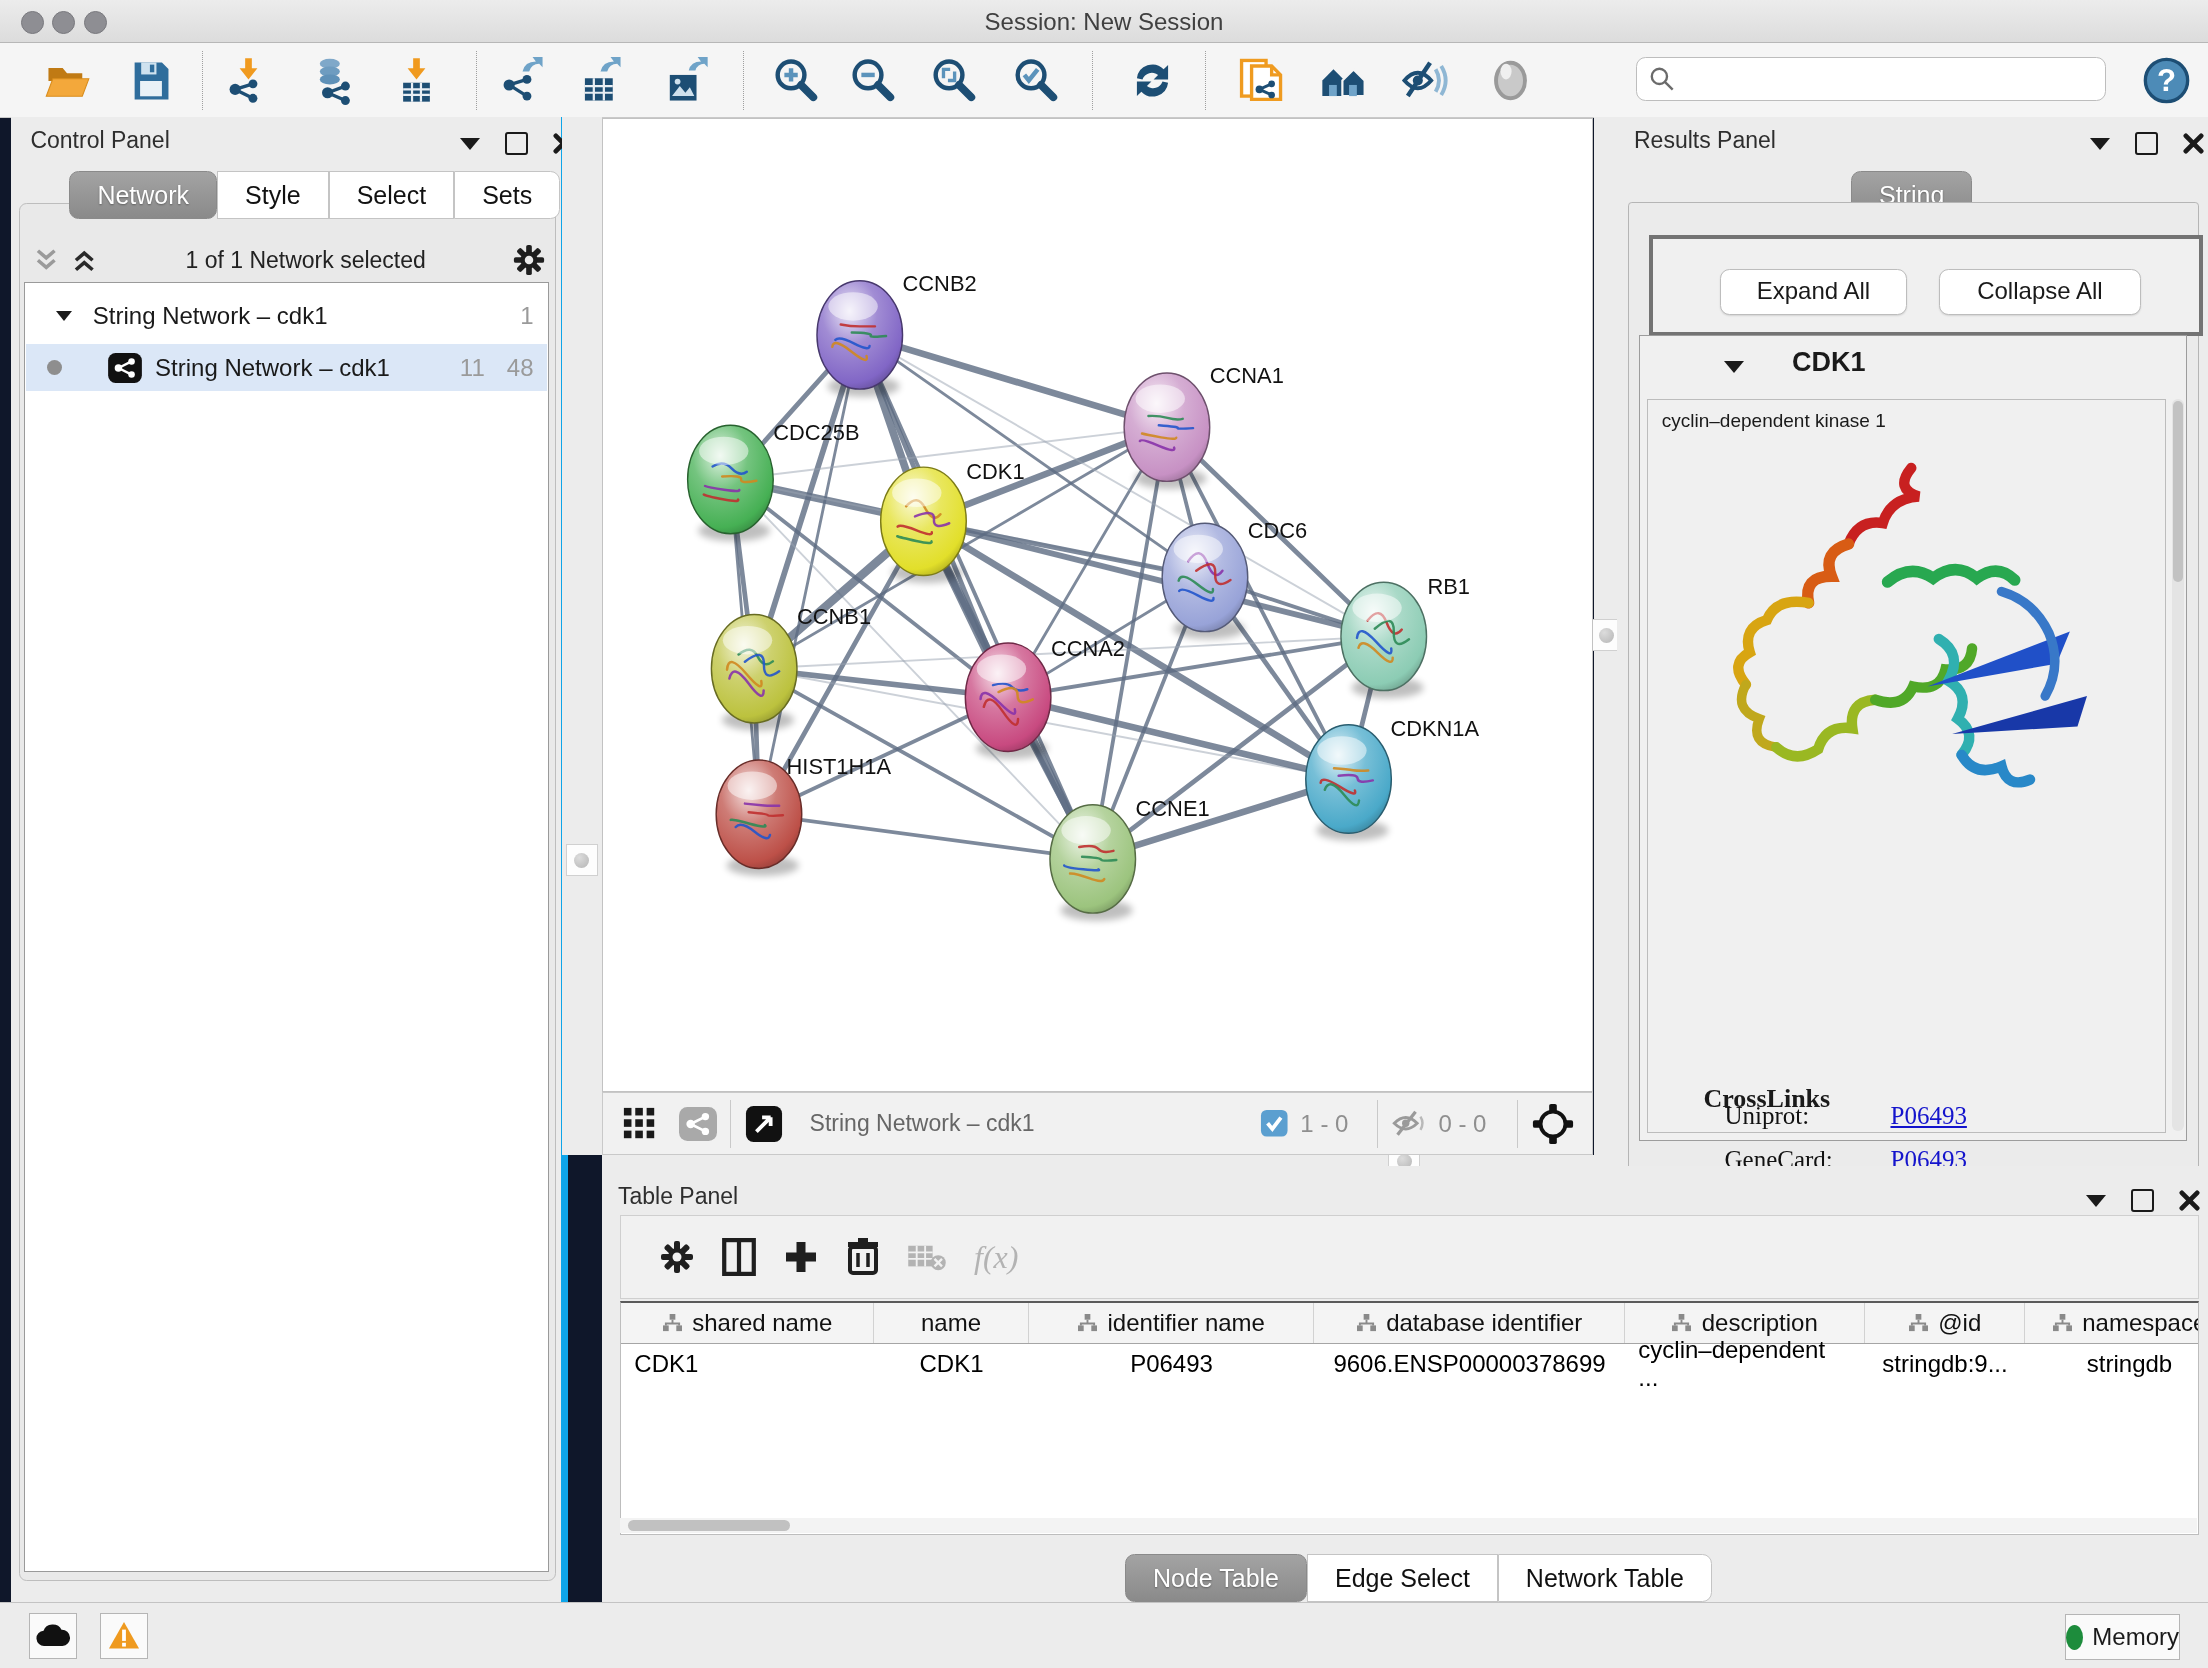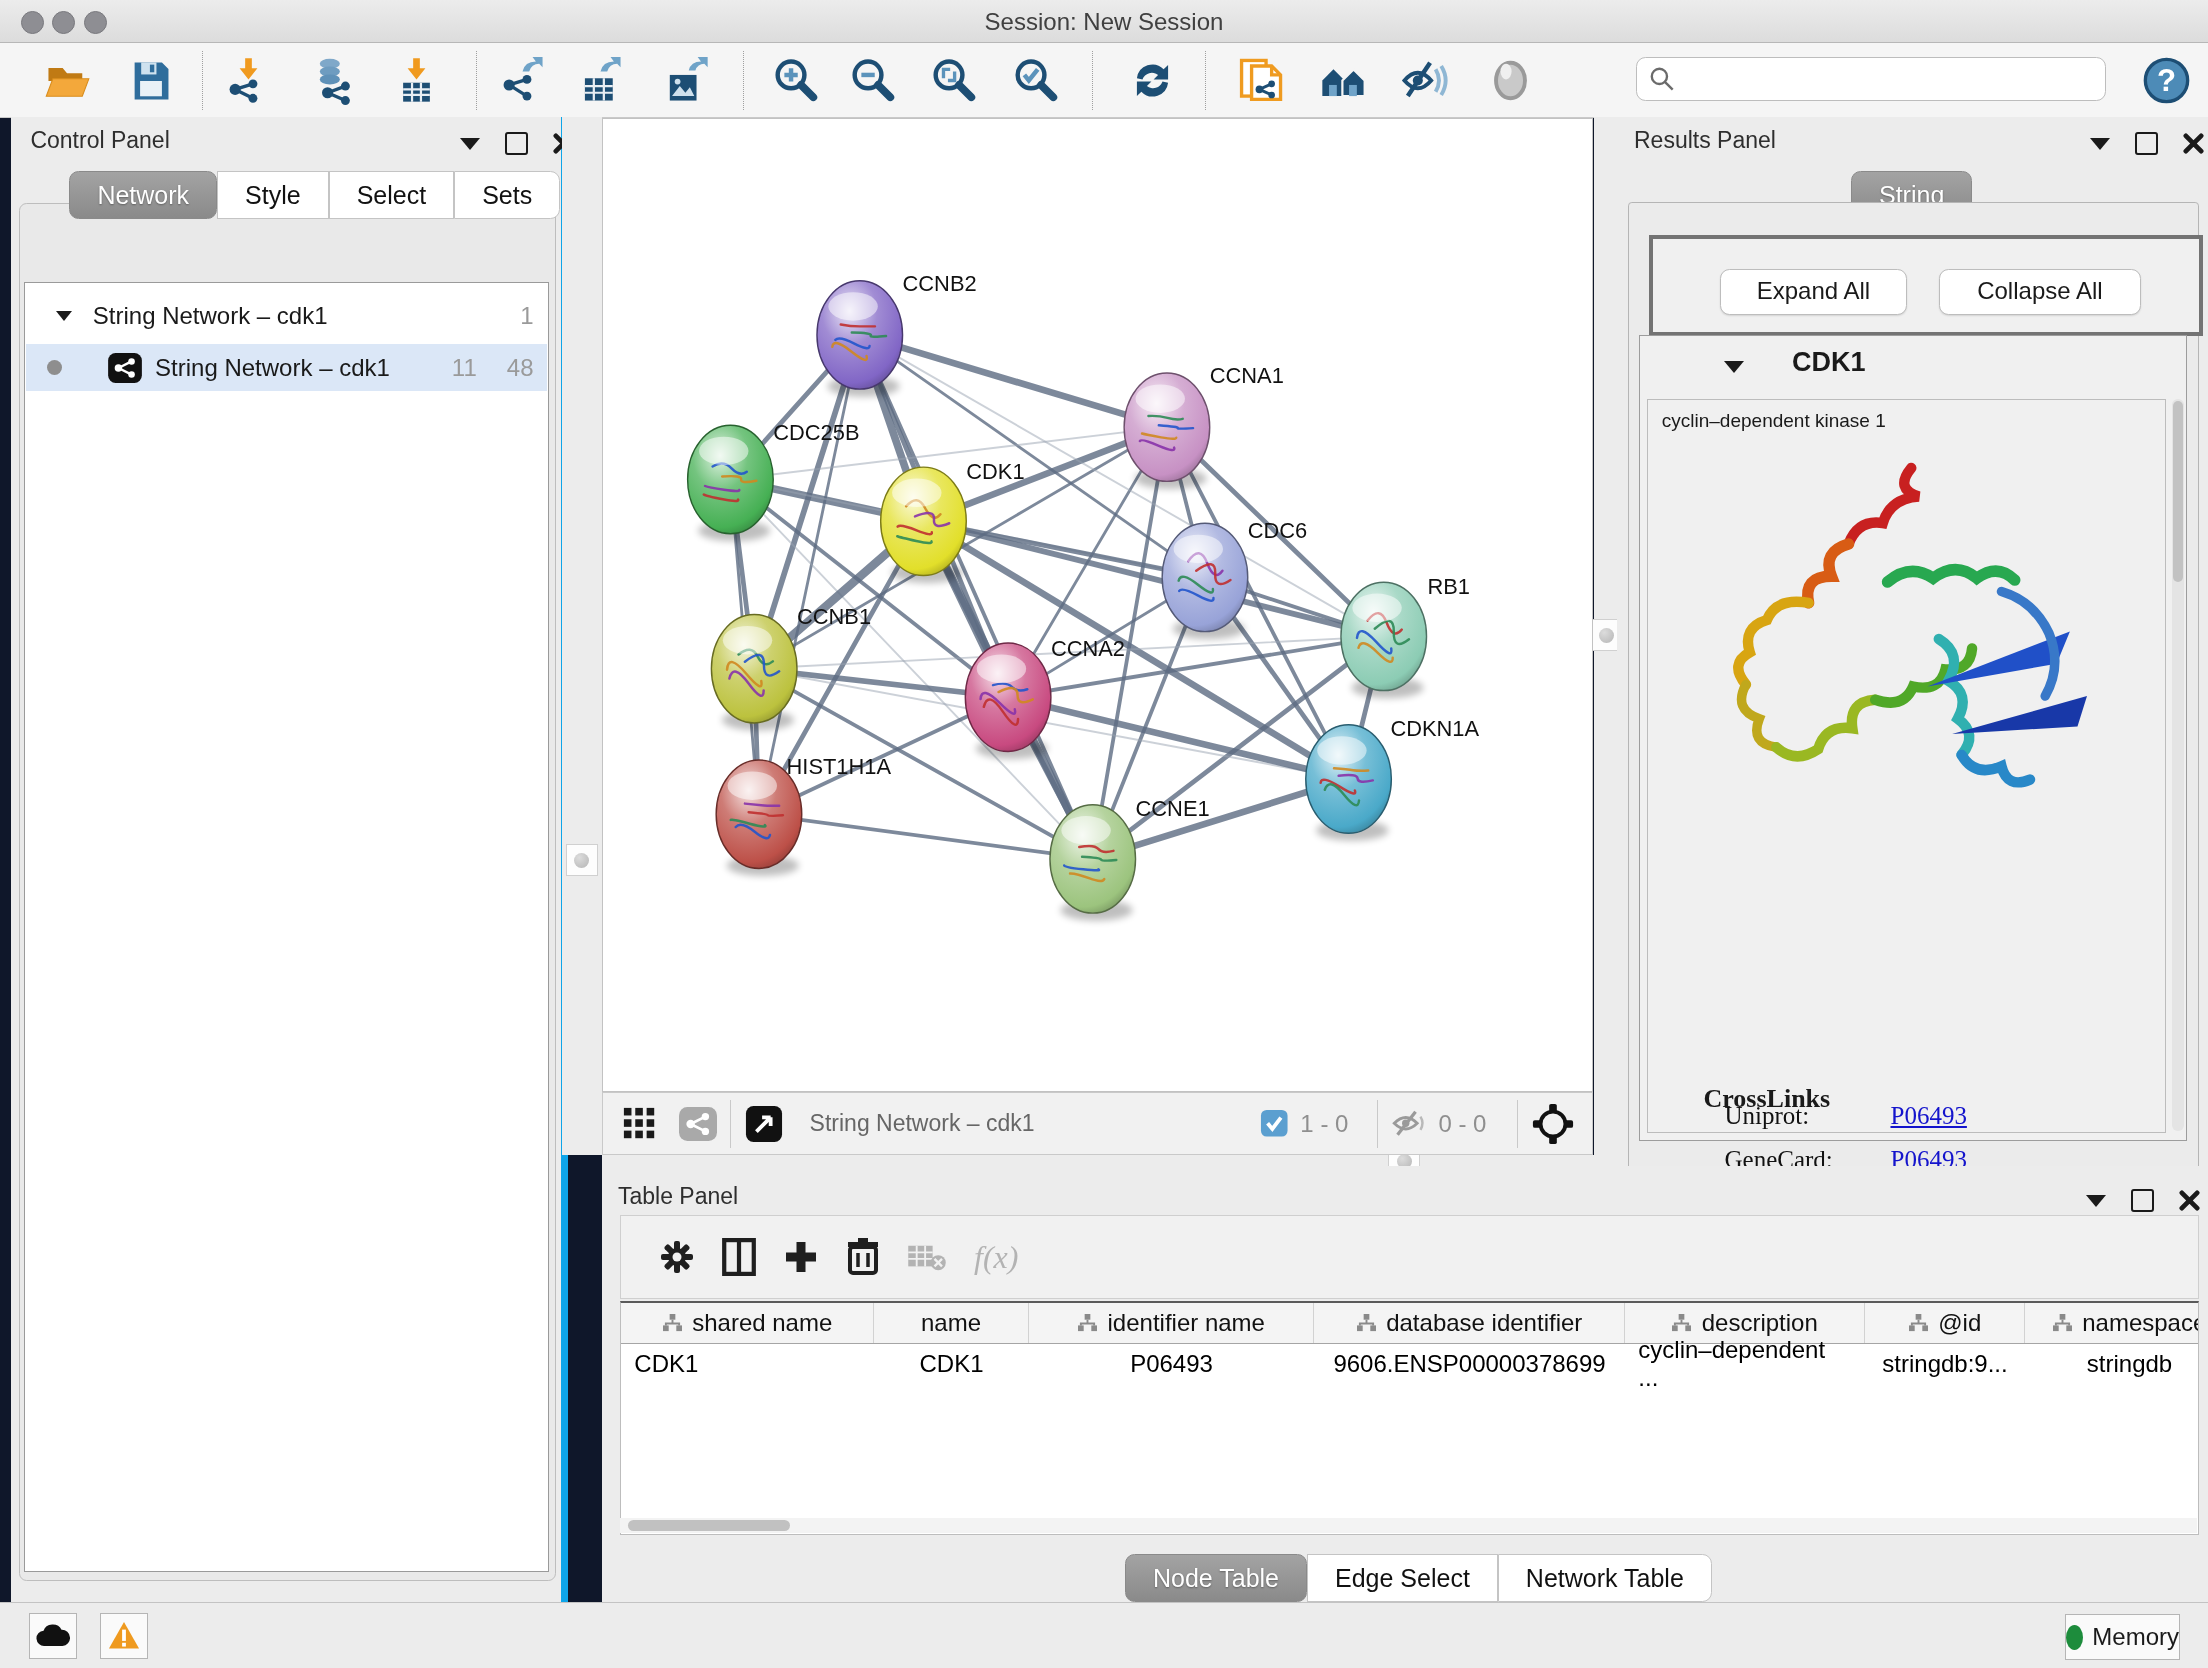--- a/index.html
+++ b/index.html
@@ -276,38 +276,57 @@
         <path d="M3 3 L19 19 M19 3 L3 19" stroke="#1a1a1a" stroke-width="5" stroke-linecap="round"></path>
         </svg>
     </div>
     <div id="cp-groupbox"></div>
     <div id="cp-tabs">
       <div class="tab sel">Network</div>
       <div class="tab">Style</div>
       <div class="tab">Select</div>
       <div class="tab last">Sets</div>
     </div>
+    <div id="cp-status">
+      <svg width="28.5" height="28.5" viewBox="0 0 24 24" style="margin-left:21px">
+        <path d="M5 4 l7 6 7 -6 M5 12 l7 6 7 -6" stroke="#9a9a9a" stroke-width="3" fill="none"></path>
+        </svg>
+      <svg width="28.5" height="28.5" viewBox="0 0 24 24" style="margin-left:9.5px">
+        <path d="M5 20 l7 -6 7 6 M5 12 l7 -6 7 6" stroke="#2a2a2a" stroke-width="3" fill="none"></path>
+        </svg>
+      <div style="flex:1;text-align:center;font-size:23px;color:#222">1 of 1 Network selected</div>
+      <svg width="34" height="34" viewBox="0 0 36 36" style="margin-right:15px">
+        <g fill="#1f1f1f">
+          <rect x="15" y="2" width="6" height="32" rx="2"></rect>
+          <rect x="15" y="2" width="6" height="32" rx="2" transform="rotate(45 18 18)"></rect>
+          <rect x="15" y="2" width="6" height="32" rx="2" transform="rotate(90 18 18)"></rect>
+          <rect x="15" y="2" width="6" height="32" rx="2" transform="rotate(135 18 18)"></rect>
+          <circle cx="18" cy="18" r="9"></circle>
+            <circle cx="18" cy="18" r="4.5" fill="#ececec"></circle>
+        </g>
+        </svg>
+    </div>
     <div id="cp-treebox">
       <div class="tree-row" style="top:9.5px">
         <span class="tri-down" style="margin-left:30px;border-left-width:8.6px;border-right-width:8.6px;border-top-width:10.5px"></span>
         <span style="margin-left:21px">String Network – cdk1</span>
         <span class="cnt" style="margin-left:auto;margin-right:13.3px">1</span>
       </div>
       <div class="tree-row" style="top:61px;background:#dbe7f7">
         <span style="width:15px;height:15px;border-radius:50%;background:#8e8e8e;margin-left:21px"></span>
         <svg width="34" height="30" viewBox="0 0 36 32" style="margin-left:46px">
           <rect x="0" y="0" width="36" height="32" rx="8" fill="#111"></rect>
           <circle cx="11" cy="16" r="4" fill="#fff"></circle>
             <circle cx="25" cy="9" r="3.5" fill="#fff"></circle>
           <circle cx="25" cy="23" r="3.5" fill="#fff"></circle>
           <path d="M11 16 L25 9 M11 16 L25 23" stroke="#fff" stroke-width="2.6"></path>
         </svg>
         <span style="margin-left:13.3px">String Network – cdk1</span>
         <span class="cnt" style="margin-left:auto">11</span>
-        <span class="cnt" style="margin-left:30px;margin-right:13.3px">48</span>
+        <span class="cnt" style="margin-left:22px;margin-right:13.3px">48</span>
       </div>
     </div>
   </div>
 
   <div id="split-left">
     <div class="grip" style="left:3.8px;top:727px">
         <i></i>
       </div>
   </div>
   <div id="split-right">

